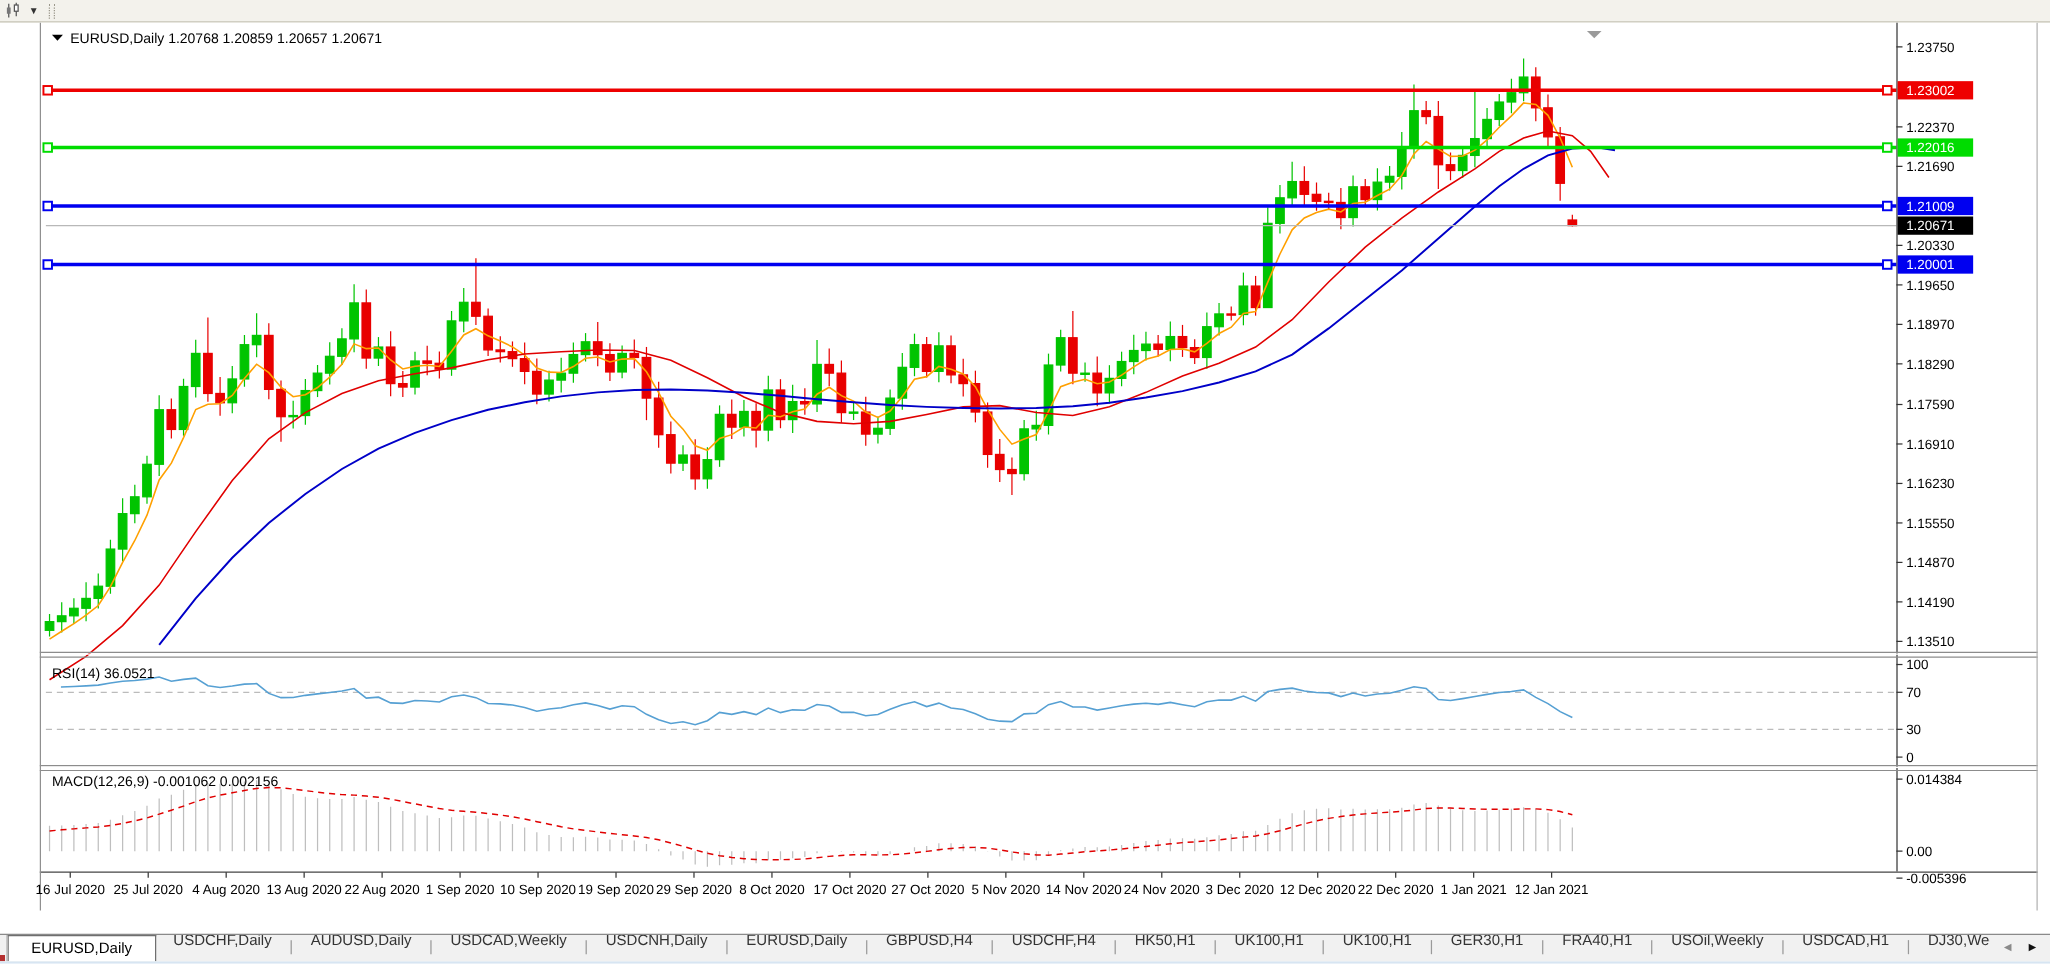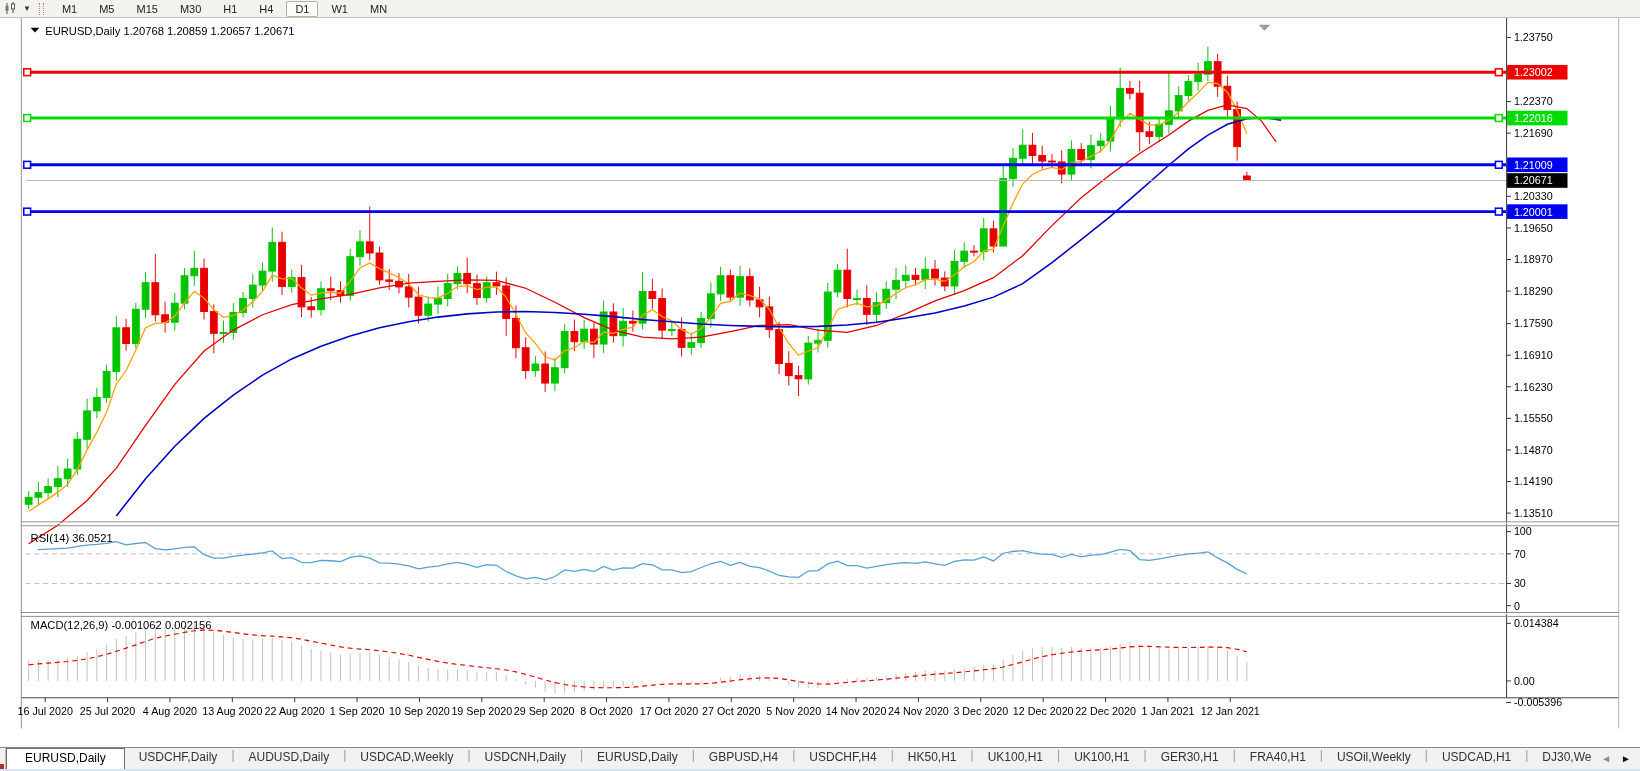--- a/index.html
+++ b/index.html
@@ -7,25 +7,25 @@
        font-family:"Liberation Sans",sans-serif;-webkit-font-smoothing:antialiased;}
   
   .toolbar{height:18px;background:#f3f2ec;border-bottom:1px solid #c6c3b5;display:flex;
            align-items:center;font-size:11px;color:#222;padding-left:4px;box-sizing:border-box;}
   .tb-icon{display:inline-flex;align-items:center;margin-right:1px;}
   .tb-caret{font-size:8px;color:#333;margin:0 6px 0 2px;}
   .tb-grip{width:3px;height:12px;border-left:1px dotted #9a978a;border-right:1px dotted #9a978a;margin:0 7px 0 2px;}
   .tf{padding:1px 8px;margin:0 2px;border:1px solid transparent;border-radius:2px;cursor:default;}
   .tf.active{background:#fcfcfa;border-color:#b7b4a6;}
   
-  .chart-area{position:relative;width:1408px;height:729px;}
+  .chart-area{position:relative;width:1408px;height:729px;padding-left:11px;}
   svg text{font-family:"Liberation Sans",sans-serif;}
   
   .tabbar{position:relative;height:21px;background:#f1f1f1;border-top:1px solid #8a8a8a;
-          display:flex;align-items:flex-start;font-size:12px;color:#333;overflow:hidden;}
+          display:flex;align-items:center;font-size:12px;color:#333;overflow:hidden;}
   .tab-lead{width:5px;height:100%;border-right:1px solid #bbb;position:relative;flex:0 0 auto;}
   .tab-lead:after{content:"";position:absolute;left:0;bottom:0;width:4px;height:5px;background:#b43030;}
   .tab{padding:2px 14px 15px 14px;white-space:nowrap;flex:0 0 auto;cursor:default;}
   .tab.active{background:#fff;border:1px solid #6f6f6f;border-bottom:none;color:#000;padding:2px 18px 4px 18px;}
   .tab-sep{color:#9a9a9a;flex:0 0 auto;padding-bottom:3px;}
   .tab-arrows{position:absolute;right:0;top:0;height:100%;background:#f1f1f1;display:flex;
               align-items:center;gap:10px;padding:0 9px 0 9px;}
   .arr{font-size:10px;line-height:1;}
   .arr.left{color:#8a8a8a;} .arr.right{color:#111;}
   .bottom-strip{height:3px;background:#d7e5f2;}
@@ -39,31 +39,20 @@
     <span class="tb-icon">
       <svg width="16" height="13" viewBox="0 0 16 13">
         <line x1="3" y1="1" x2="3" y2="12" stroke="#555" stroke-width="1"></line>
         <rect x="1.5" y="4" width="3" height="5" fill="#777"></rect>
         <line x1="9" y1="0" x2="9" y2="11" stroke="#555" stroke-width="1"></line>
         <rect x="7.5" y="2" width="3" height="5" fill="#fff" stroke="#555"></rect>
       </svg>
     </span>
     <span class="tb-caret">▼</span>
     <span class="tb-grip"></span>
-    <div id="tfButtons" style="display: flex;">
-        <span class="tf">M1</span>
-        <span class="tf">M5</span>
-        <span class="tf">M15</span>
-        <span class="tf">M30</span>
-        <span class="tf">H1</span>
-        <span class="tf">H4</span>
-        <span class="tf active">D1</span>
-        <span class="tf">W1</span>
-        <span class="tf">MN</span>
-      </div>
   </div>
 
   <div class="chart-area">
     <svg id="chartSvg" width="1640" height="729" viewBox="0 19 1640 748">
         <rect x="0" y="19" width="1640" height="729" fill="#ffffff"></rect>
         <g>
           <line x1="8" y1="504.60156249999926" x2="8" y2="522.9015624999996" stroke="#00c400" stroke-width="1"></line>
           <rect x="4.5" y="510.7968749999997" width="7" height="7.148437500000284" fill="#00c400" stroke="#00c400"></rect>
           <line x1="18" y1="494.96222615979445" x2="18" y2="519.6520940721643" stroke="#00c400" stroke-width="1"></line>
           <rect x="14.5" y="506.03125000000017" width="7" height="4.765624999999545" fill="#00c400" stroke="#00c400"></rect>

